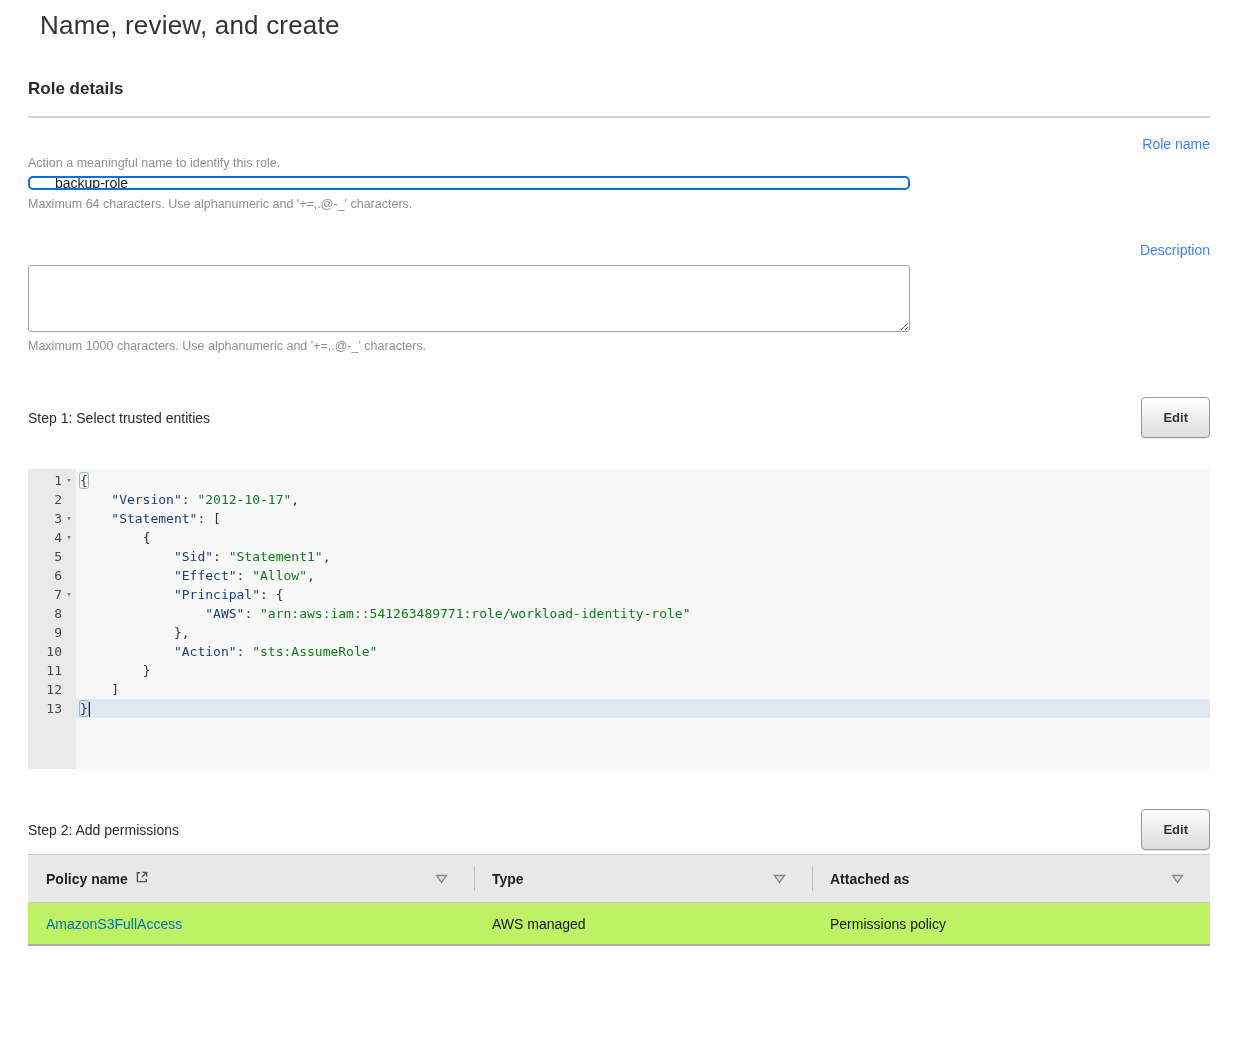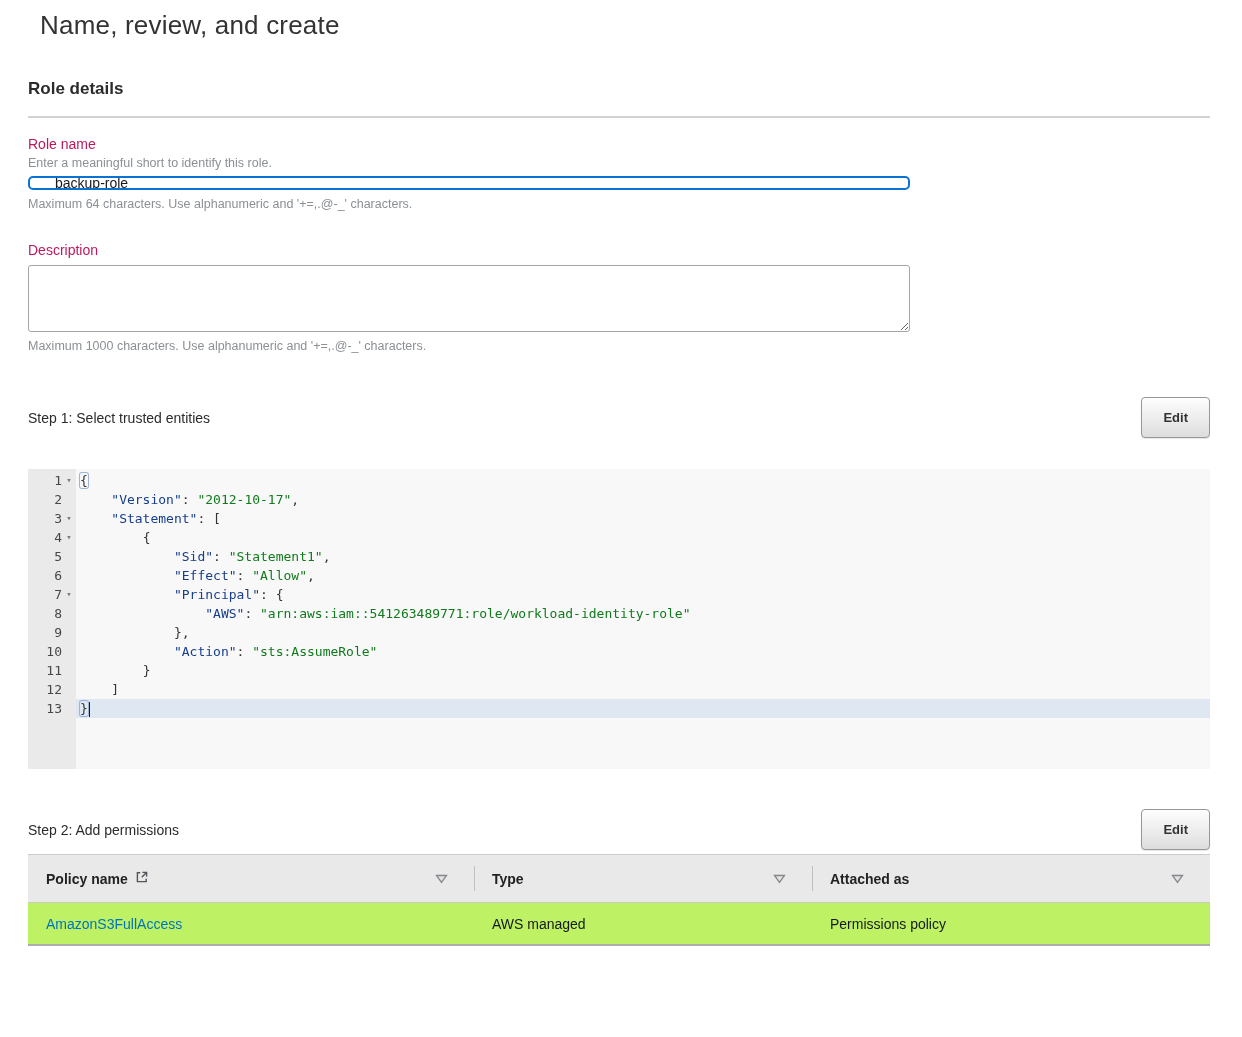--- a/index.html
+++ b/index.html
@@ -11,21 +11,21 @@
   }
   .page { width: 1242px; height: 1037px; padding: 0 32px 0 28px; }
 
   .page-title { font-size: 26px; font-weight: 400; color: #333333; padding-top: 10px; letter-spacing: 0.2px; margin-left: 12px; }
 
   .section-title { font-size: 17px; font-weight: 700; color: #2b2b2b; margin-top: 38px; }
   .rule { border: none; border-top: 2px solid #d2d2d2; margin-top: 17px; }
 
   .field { margin-top: 18px; }
   .field + .field { margin-top: 31px; }
-  .field-label { font-size: 14px; font-weight: 400; color: #be185d; }
+  .field-label { font-size: 14px; font-weight: 400; color: #3b82f6; text-align: right; }
   .field-hint, .field-constraint { font-size: 12.5px; color: #8b9095; margin-top: 4px; }
   .field-constraint { margin-top: 7px; }
 
   .role-name-input {
     display: block; width: 882px; height: 14px; margin-top: 6px;
     border: 2px solid #0972d3; border-radius: 5px;
     padding: 0 25px; font-size: 14px; color: #16191f;
     font-family: "Liberation Sans", "DejaVu Sans", sans-serif;
     outline: none; background: #ffffff;
   }
@@ -99,21 +99,21 @@
 
 <div class="page">
 
   <h1 class="page-title">Name, review, and create</h1>
 
   <h2 class="section-title">Role details</h2>
   <hr class="rule">
 
   <div class="field">
     <div class="field-label">Role name</div>
-    <div class="field-hint">Enter a meaningful short to identify this role.</div>
+    <div class="field-hint">Action a meaningful name to identify this role.</div>
     <input class="role-name-input" type="text" value="backup-role" style="">
     <div class="field-constraint">Maximum 64 characters. Use alphanumeric and '+=,.@-_' characters.</div>
   </div>
 
   <div class="field">
     <div class="field-label">Description</div>
     <textarea class="description-textarea" style=""></textarea>
     <div class="field-constraint">Maximum 1000 characters. Use alphanumeric and '+=,.@-_' characters.</div>
   </div>
 

